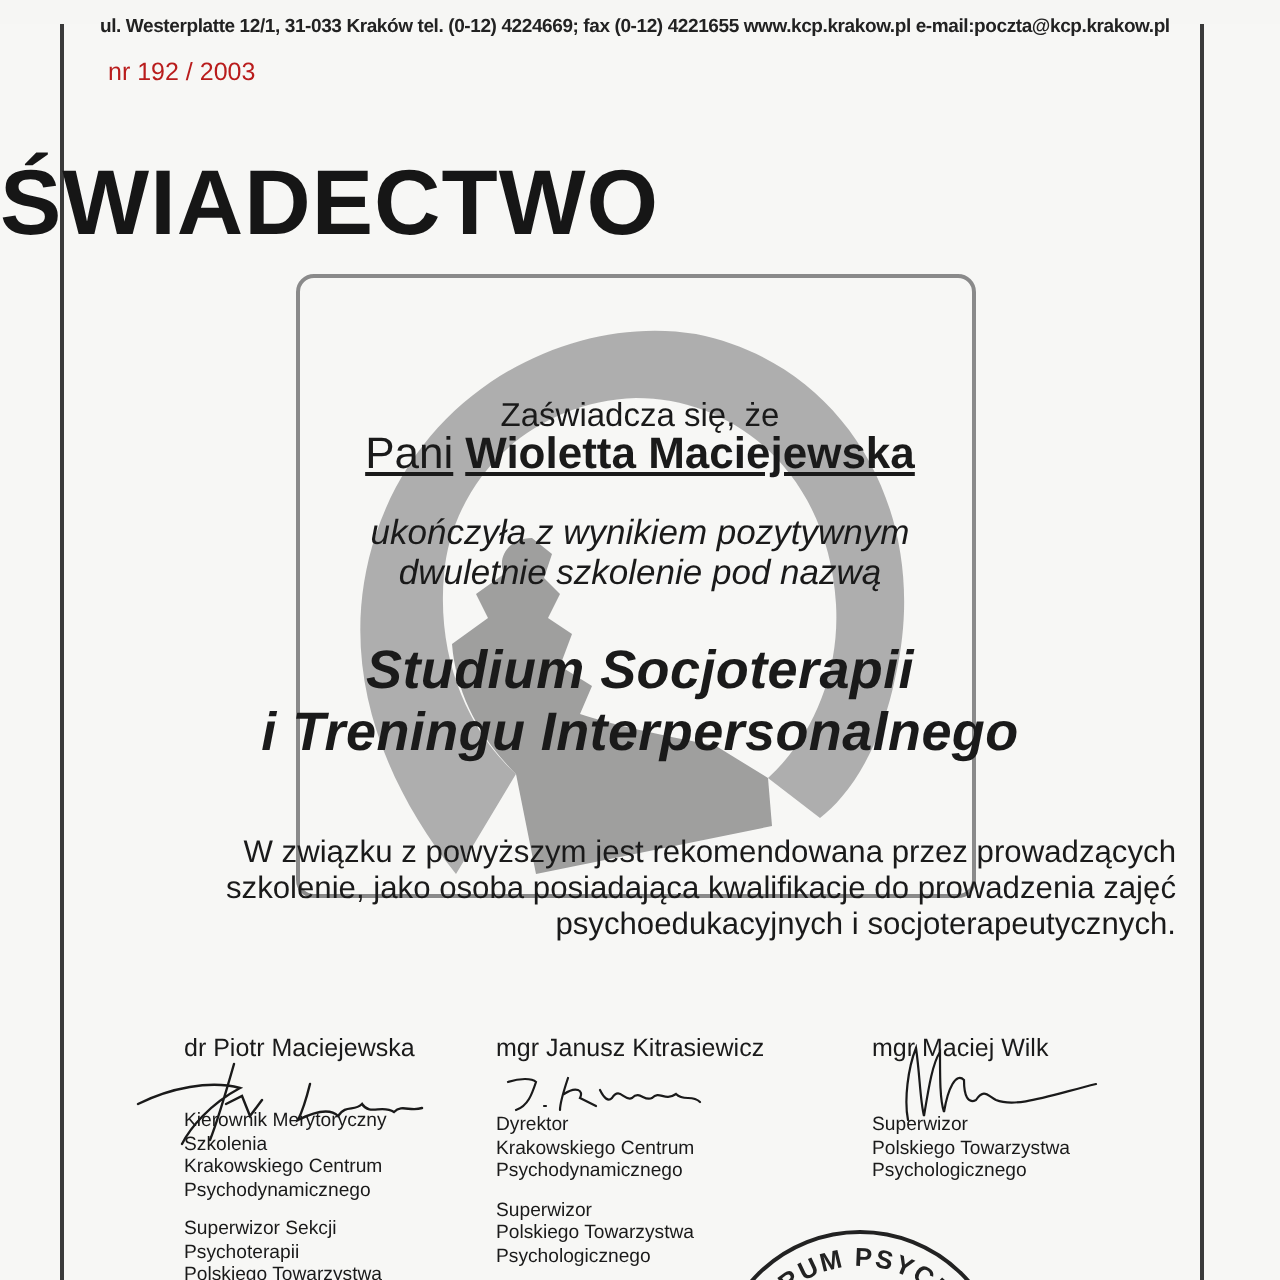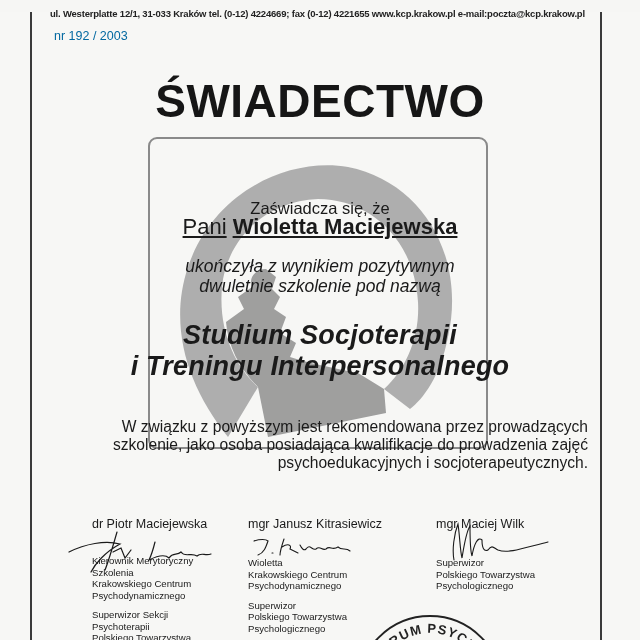--- a/index.html
+++ b/index.html
@@ -40,27 +40,26 @@
     font-size: 9.5px;
     font-weight: bold;
     letter-spacing: -0.2px;
     white-space: nowrap;
     color: #222;
   }
   .cert-number {
     position: absolute;
     left: 54px; top: 17px;
     font-size: 12.5px;
-    color: #0369a1;
+    color: #b91c1c;
   }
   .title {
     position: absolute;
     left: 0; top: 62px;
     width: 640px;
-    text-align: center;
     font-size: 46px;
     font-weight: bold;
     letter-spacing: 0.5px;
     color: #161616;
   }
   .frame {
     position: absolute;
     left: 148px; top: 125px;
     width: 340px; height: 312px;
     border: 2px solid #8a8a8a;
@@ -231,21 +230,21 @@
   </div>
   <svg class="signature" style="left:65px; top:518px;" width="150" height="45" viewBox="0 0 150 45">
     <path d="M 4 22 C 20 14, 40 10, 55 14 C 40 22, 30 34, 26 42 M 52 2 C 48 16, 44 30, 40 40 M 48 22 L 56 18 L 60 28 L 66 20 M 90 12 C 88 20, 86 26, 84 30 C 92 26, 100 24, 104 28 C 108 22, 112 26, 116 22 C 120 28, 126 22, 132 26 C 136 22, 140 26, 146 24" fill="none" stroke="#1a1a1a" stroke-width="1.2" stroke-linecap="round"></path>
   </svg>
 
   <div class="signer" style="left:248px; top:505px;">
     <div class="name">mgr Janusz Kitrasiewicz</div>
     <div style="height:22px;"></div>
     <div class="roles">
       <div class="block">
-        <div>Wioletta</div>
+        <div>Dyrektor</div>
         <div>Krakowskiego Centrum</div>
         <div>Psychodynamicznego</div>
       </div>
       <div class="block">
         <div>Superwizor</div>
         <div>Polskiego Towarzystwa</div>
         <div>Psychologicznego</div>
       </div>
     </div>
   </div>

